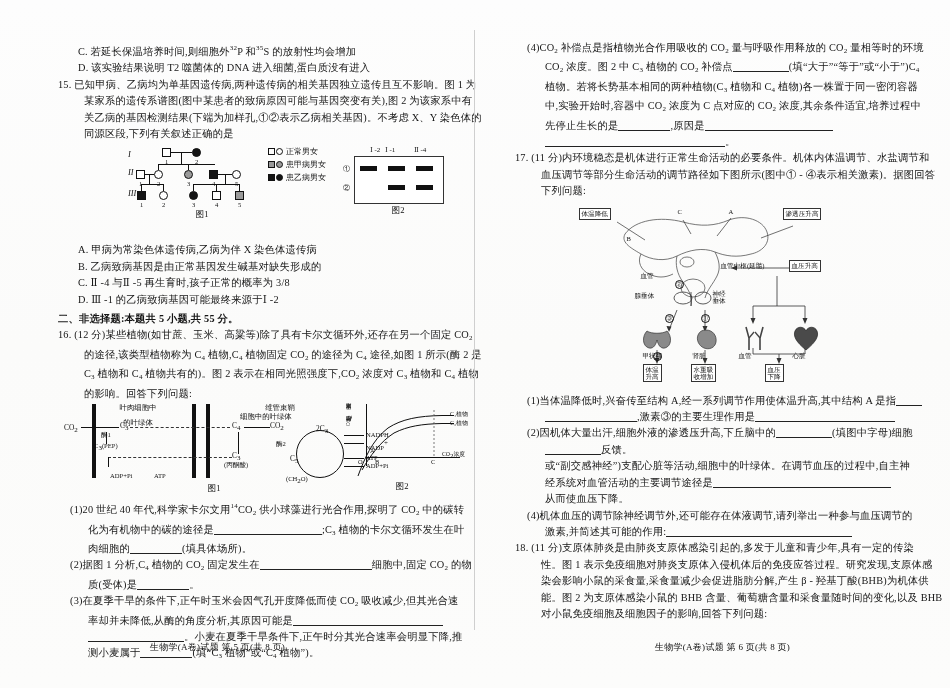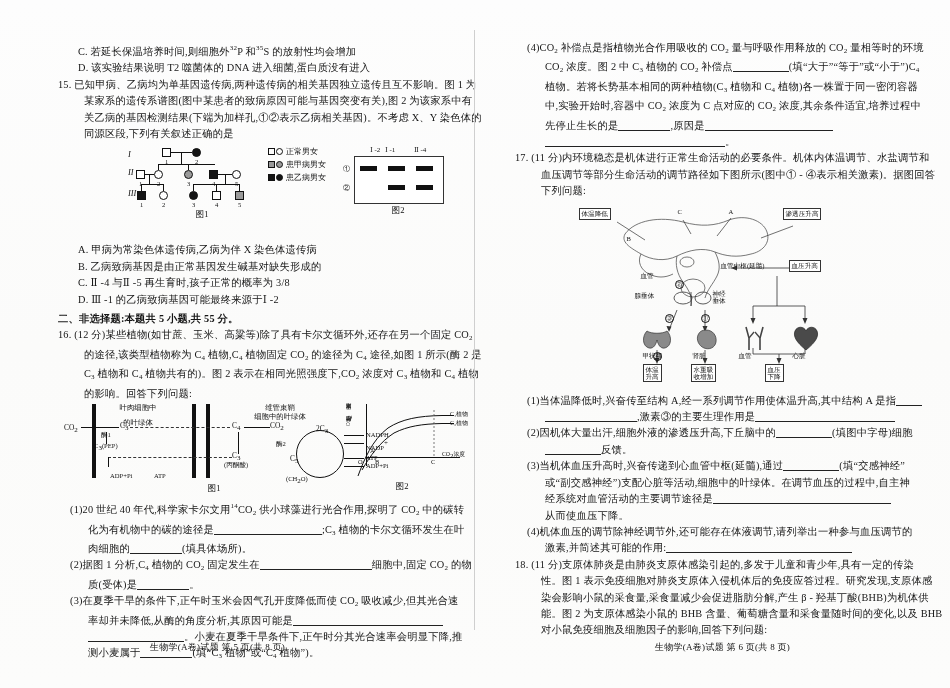--- a/index.html
+++ b/index.html
@@ -218,21 +218,21 @@
 
     <div class="c4">
 
       <div class="memb" style="left:28px;top:2px;height:74px;"></div>
       <div class="memb" style="left:128px;top:2px;height:74px;"></div>
       <div class="memb" style="left:142px;top:2px;height:74px;"></div>
 
       <div class="tx" style="left:44px;top:1px;text-align:center;width:60px;">叶肉细胞中</div>
       <div class="tx" style="left:44px;top:10px;text-align:center;width:60px;margin-top:6px;">的叶绿体</div>
       <div class="tx" style="left:176px;top:1px;text-align:center;width:80px;">维管束鞘</div>
-      <div class="tx" style="left:176px;top:10px;text-align:center;width:80px;">细胞中的叶绿体</div>
+      <div class="tx" style="left:176px;top:10px;width:80px;">细胞中的叶绿体</div>
 
       <div class="tx" style="left:0px;top:21px;">CO<sub>2</sub></div>
       <div class="ar" style="left:17px;top:25px;width:38px;"></div>
       <div class="tx" style="left:56px;top:19px;">C<sub>3</sub></div>
       <div class="txs" style="left:37px;top:29px;">酶1</div>
       <div class="txs" style="left:30px;top:40px;">C<sub>3</sub>(PEP)</div>
       <div class="arv" style="left:42px;top:30px;height:12px;"></div>
 
       <div class="dsh" style="left:66px;top:25px;width:100px;"></div>
       <div class="tx" style="left:168px;top:19px;">C<sub>4</sub></div>
@@ -411,21 +411,20 @@
     </div>
 
     <div style="height:16px;"></div>
 
     <div class="ln ind2">(1)当体温降低时,兴奋传至结构 A,经一系列调节作用使体温升高,其中结构 A 是指<span class="blank" style="width:26px;"></span></div>
     <div class="ln" style="padding-left:30px;"><span class="blank" style="width:92px;"></span>,激素③的主要生理作用是<span class="blank" style="width:140px;"></span></div>
 
     <div class="ln ind2">(2)因机体大量出汗,细胞外液的渗透压升高,下丘脑中的<span class="blank" style="width:56px;"></span>(填图中字母)细胞</div>
     <div class="ln" style="padding-left:30px;"><span class="blank" style="width:56px;"></span>反馈。</div>
 
-    <div class="ln ind2">(3)当机体血压升高时,兴奋传递到心血管中枢(延髓),通过<span class="blank" style="width:56px;"></span>(填“交感神经”</div>
     <div class="ln" style="padding-left:30px;">或“副交感神经”)支配心脏等活动,细胞中的叶绿体。在调节血压的过程中,自主神</div>
     <div class="ln" style="padding-left:30px;">经系统对血管活动的主要调节途径是<span class="blank" style="width:178px;"></span></div>
     <div class="ln" style="padding-left:30px;">从而使血压下降。</div>
 
     <div class="ln ind2">(4)机体血压的调节除神经调节外,还可能存在体液调节,请列举出一种参与血压调节的</div>
     <div class="ln" style="padding-left:30px;">激素,并简述其可能的作用:<span class="blank" style="width:186px;"></span></div>
 
     <div class="ln">18. (11 分)支原体肺炎是由肺炎支原体感染引起的,多发于儿童和青少年,具有一定的传染</div>
     <div class="ln ind-hang">性。图 1 表示免疫细胞对肺炎支原体入侵机体后的免疫应答过程。研究发现,支原体感</div>
     <div class="ln ind-hang">染会影响小鼠的采食量,采食量减少会促进脂肪分解,产生 β - 羟基丁酸(BHB)为机体供</div>

